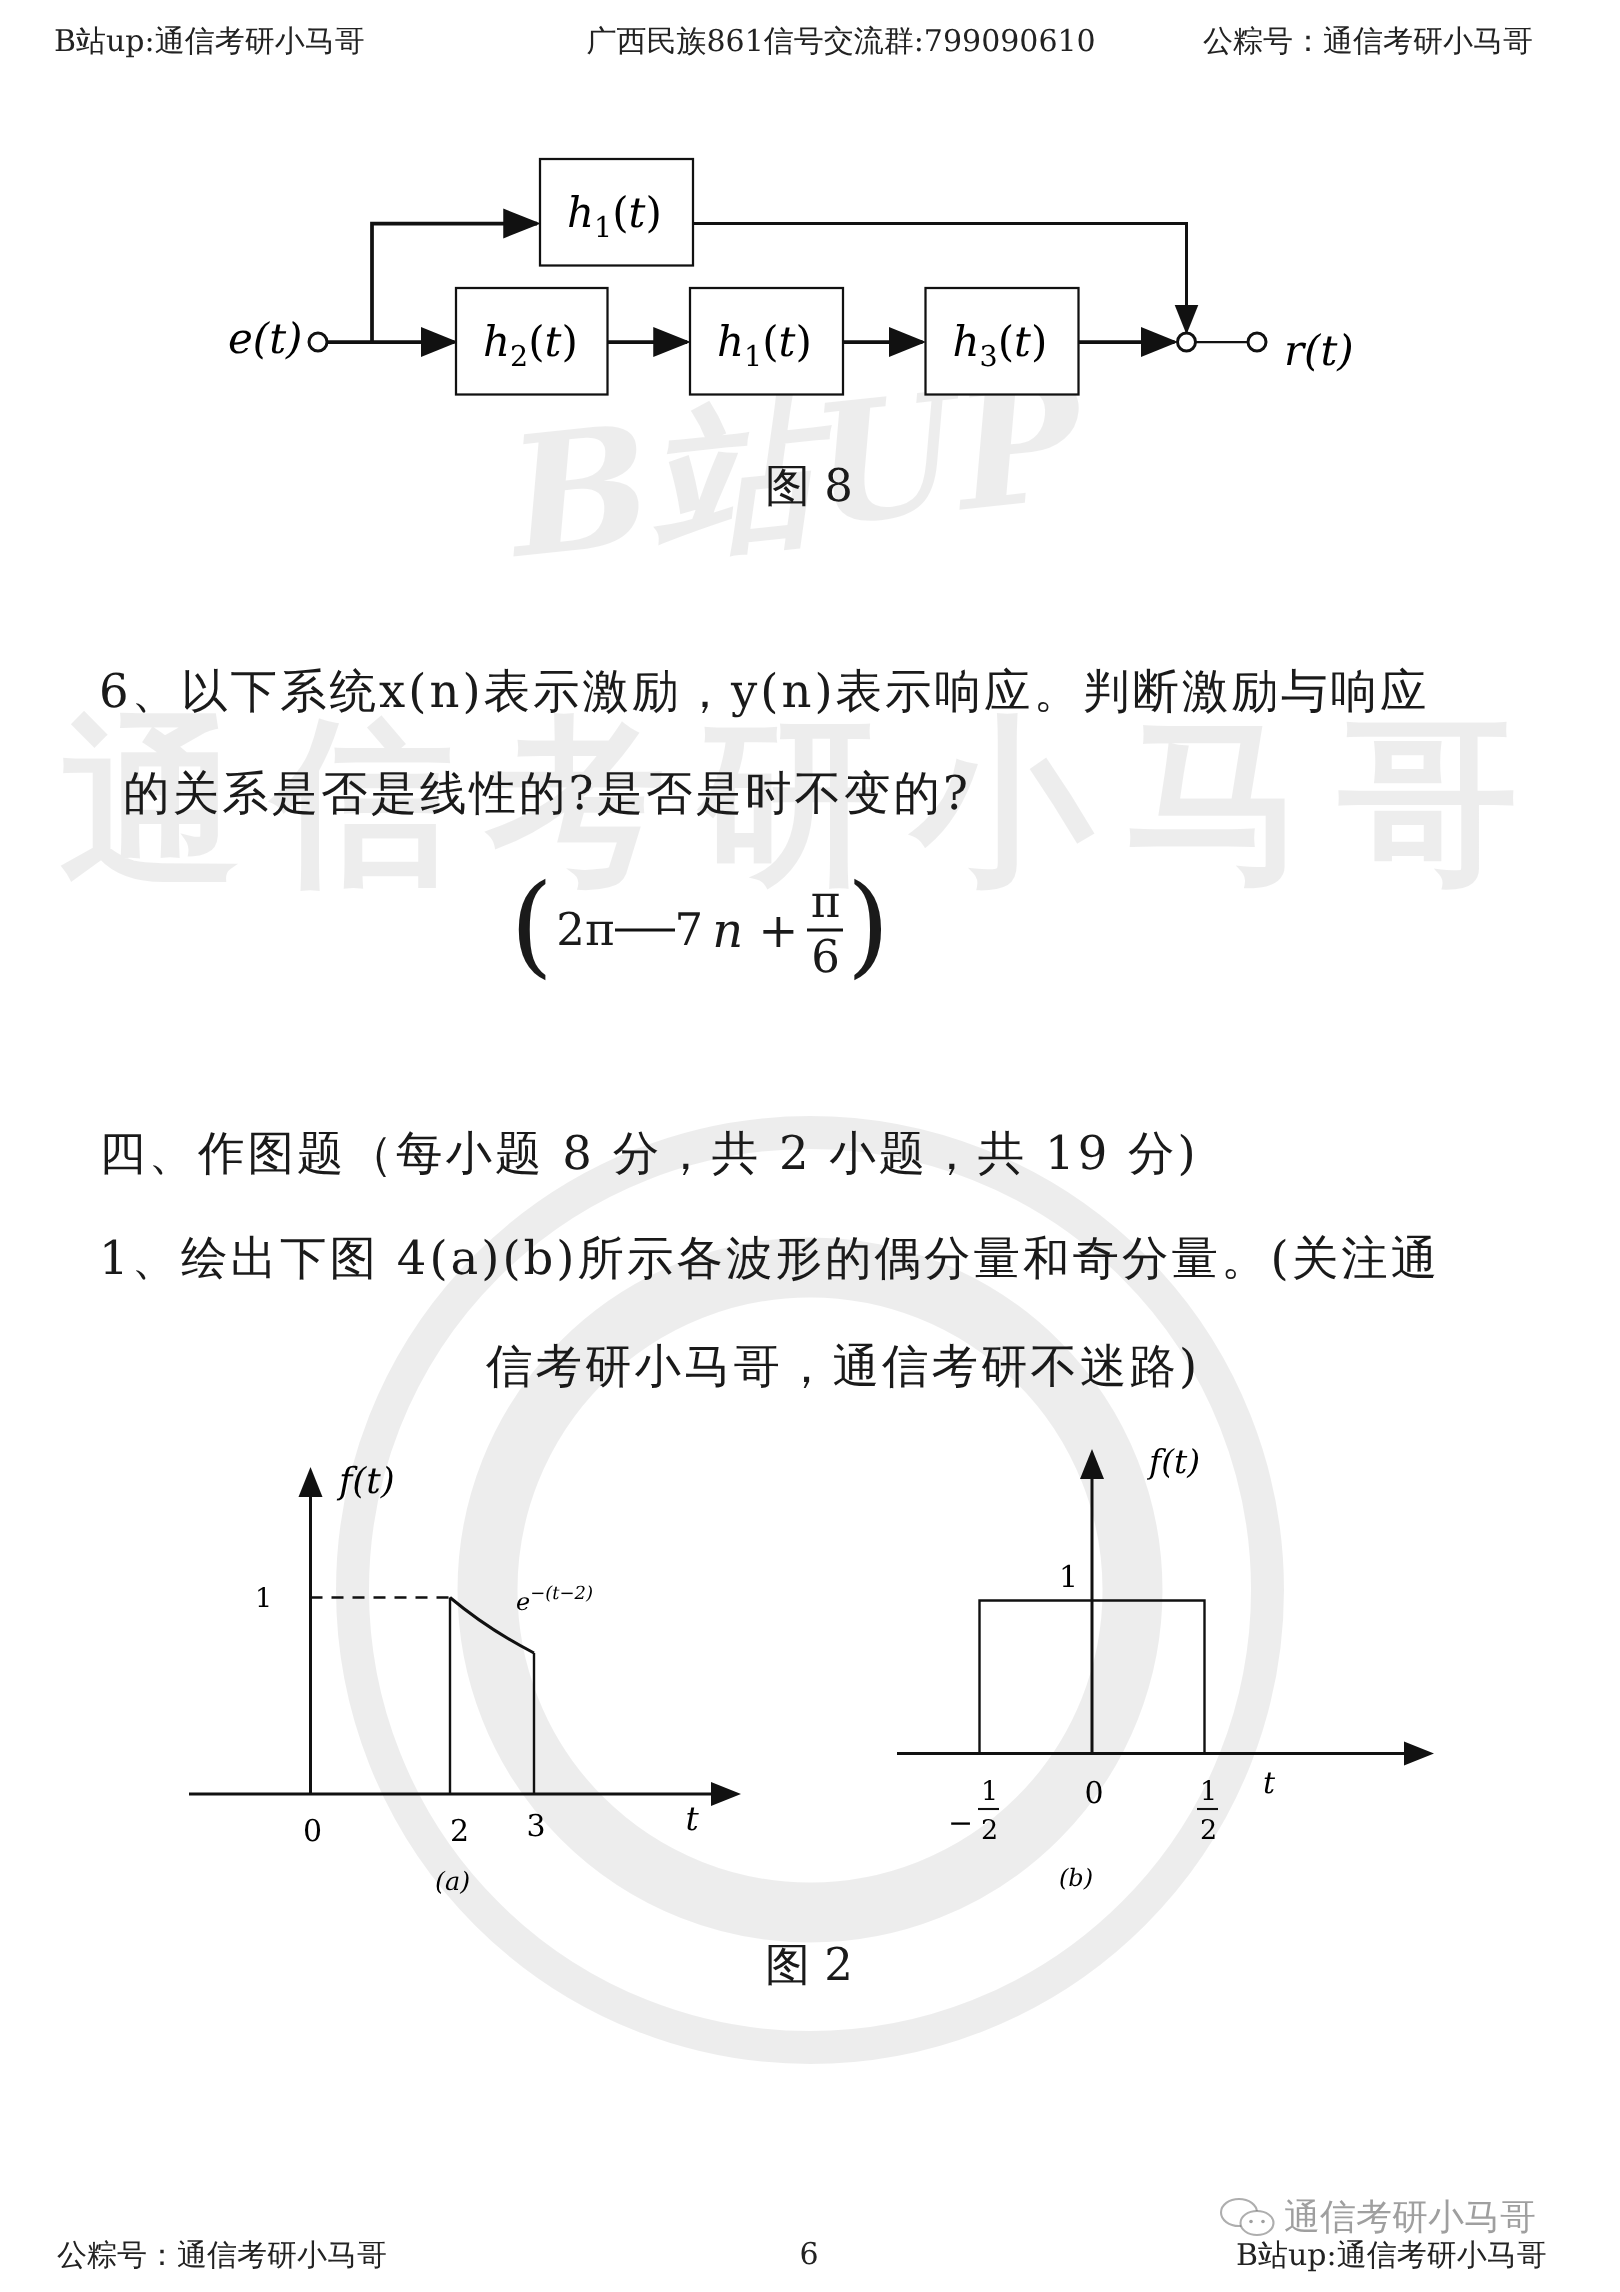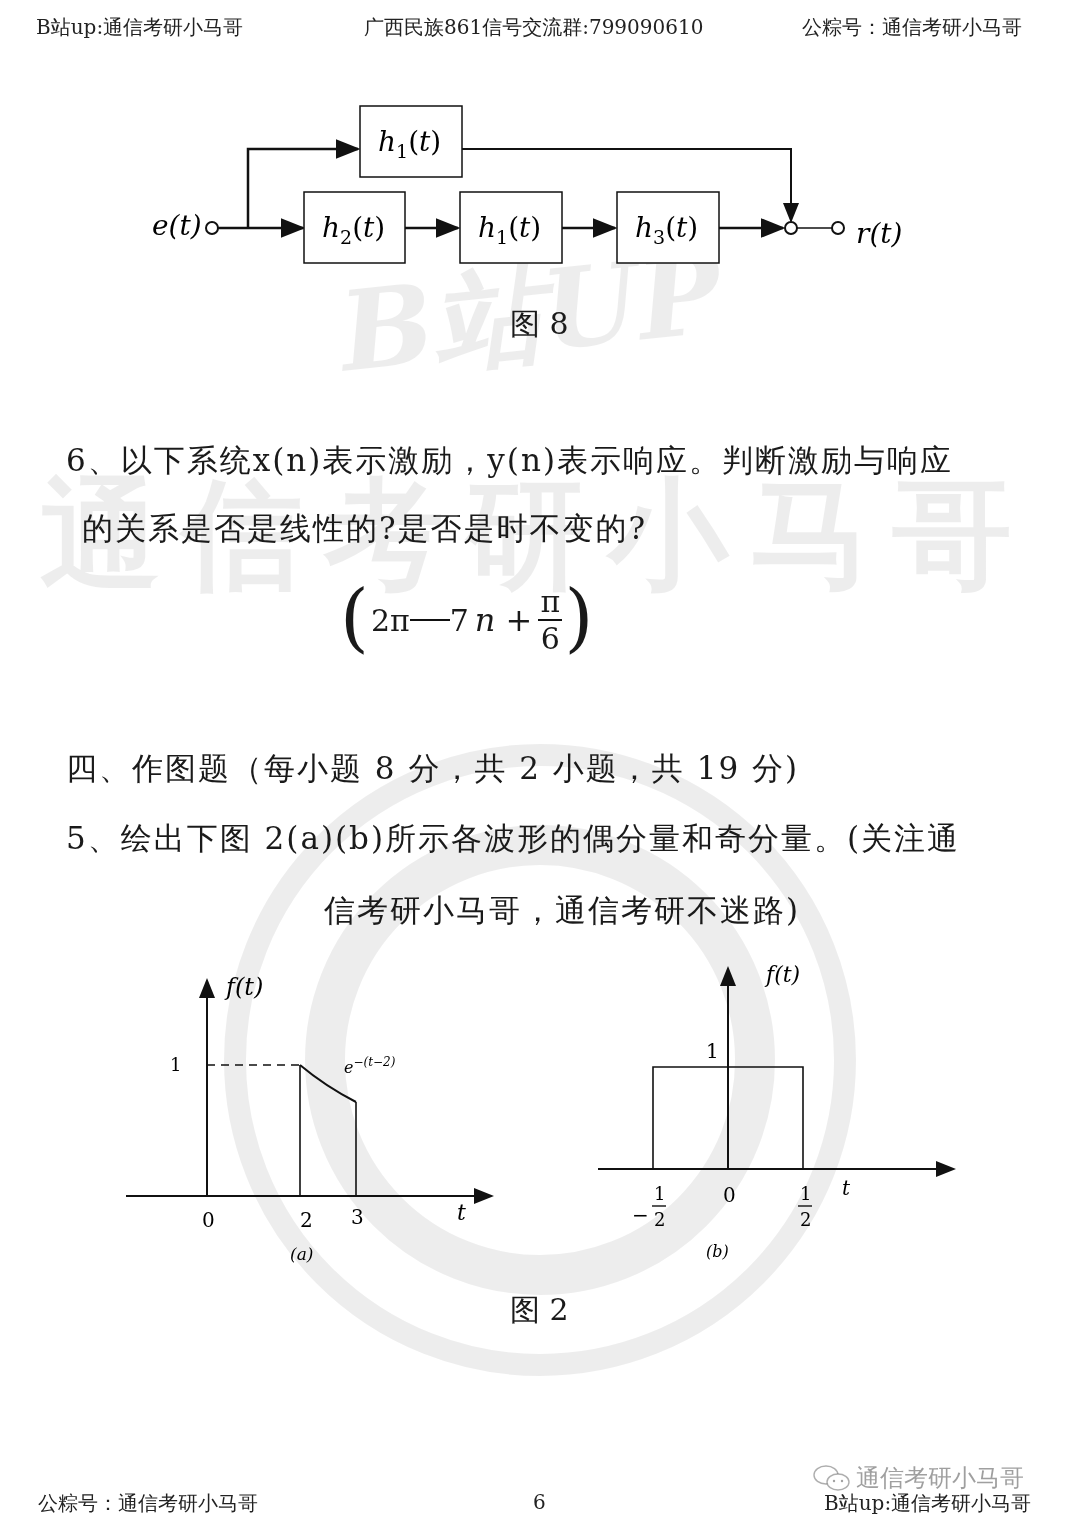--- a/index.html
+++ b/index.html
@@ -19,21 +19,21 @@
 <body>
 
 <div class="abs wm" style="left:340px;top:240px;font-size:110px;font-style:italic;transform:rotate(-6deg);">B站UP</div>
 <div class="abs wm" style="left:40px;top:455px;font-size:120px;letter-spacing:22px;white-space:nowrap;">通信考研小马哥</div>
 <svg class="abs" style="left:215px;top:735px;" width="650" height="650">
   <circle cx="325" cy="325" r="305" fill="none" stroke="rgba(0,0,0,0.07)" stroke-width="22"></circle>
   <circle cx="325" cy="325" r="215" fill="none" stroke="rgba(0,0,0,0.07)" stroke-width="40"></circle>
 </svg>
 
 <div class="abs hdr" style="left:36px;">B站up:通信考研小马哥</div>
-<div class="abs hdr" style="left:364px;">广西民族861信号交流群:799090610</div>
+<div class="abs hdr" style="left:391px;">广西民族861信号交流群:799090610</div>
 <div class="abs hdr" style="left:802px;">公粽号：通信考研小马哥</div>
 
 <svg class="abs" style="left:140px;top:95px;" width="800" height="200">
   <defs>
     <marker id="arr" markerWidth="10" markerHeight="10" refX="9" refY="5" orient="auto">
       <path d="M0,1 L10,5 L0,9 Z" fill="#111"></path>
     </marker>
   </defs>
 
   <circle cx="72" cy="133" r="6" fill="#fff" stroke="#111" stroke-width="2"></circle>
@@ -81,21 +81,21 @@
   <span style="display:inline-flex;flex-direction:column;align-items:center;font-size:30px;">
     <span>π</span>
     <span style="border-top:2px solid #111;width:24px;"></span>
     <span>6</span>
   </span>
   <span style="font-size:74px;font-weight:200;margin:0 0 6px 2px;line-height:1;">)</span>
 </div>
 
 <div class="abs para" style="left:66px;top:748px;">四、作图题（每小题 8 分，共 2 小题，共 19 分)</div>
 <div class="abs para" style="left:66px;top:818px;">
-  <span>5、绘出下图 2(a)(b)所示各波形的偶分量和奇分量。</span><span class="bold">(关注通</span>
+  <span>1、绘出下图 4(a)(b)所示各波形的偶分量和奇分量。</span><span class="bold">(关注通</span>
 </div>
 <div class="abs para bold" style="left:280px;top:890px;margin-left:44px;">信考研小马哥，通信考研不迷路)</div>
 
 <svg class="abs" style="left:110px;top:940px;" width="420" height="340">
   <defs>
     <marker id="arr2" markerWidth="10" markerHeight="10" refX="8" refY="5" orient="auto">
       <path d="M0,1 L10,5 L0,9 Z" fill="#111"></path>
     </marker>
   </defs>
 

